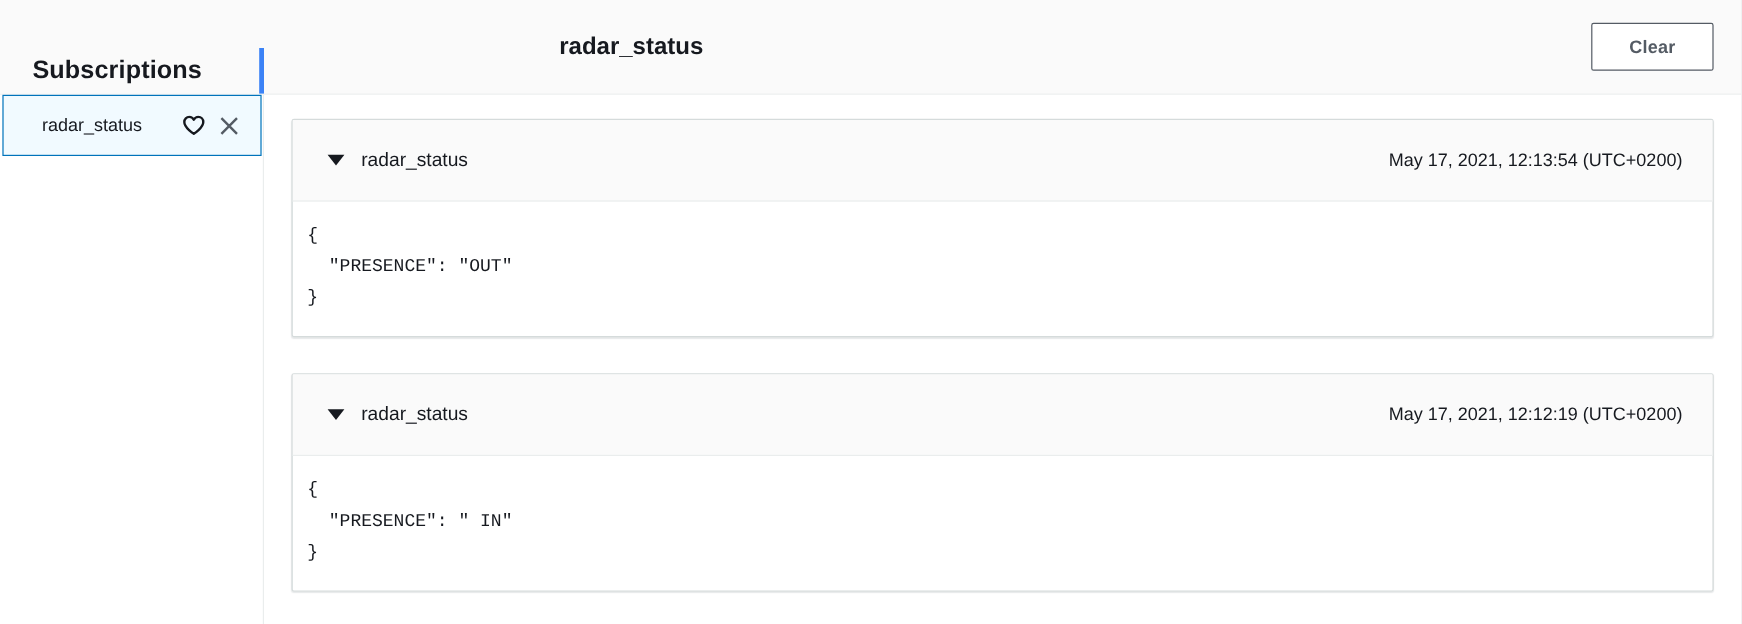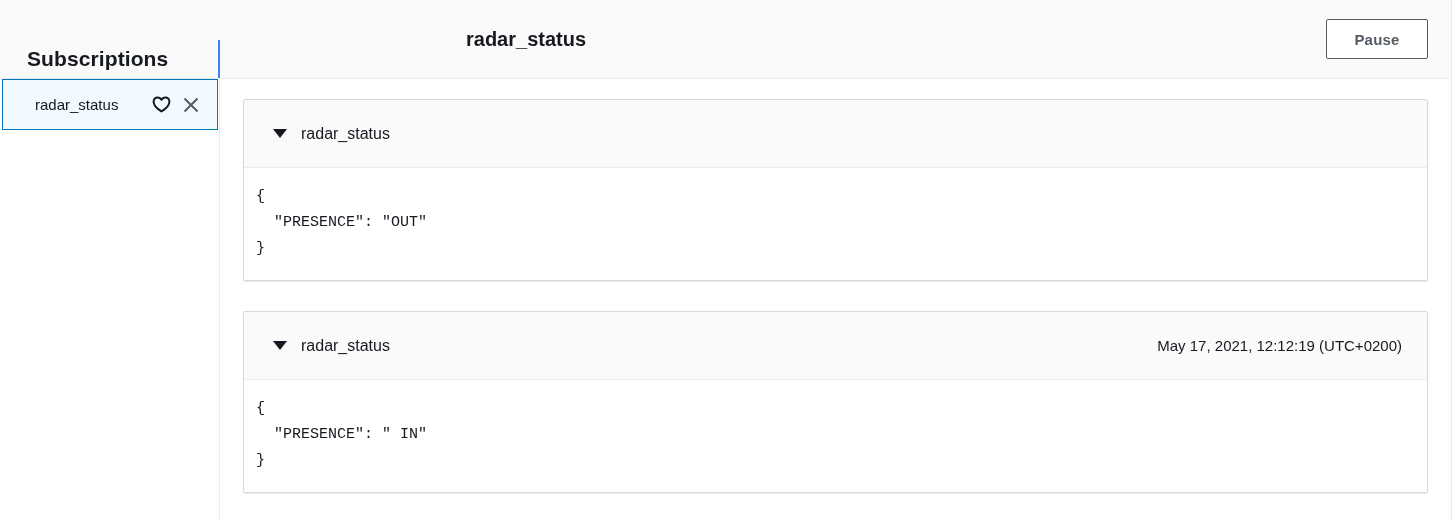--- a/index.html
+++ b/index.html
@@ -30,21 +30,21 @@
     display: flex;
     height: 78px;
     background: #fafafa;
     border-bottom: 1px solid #eaeded;
     flex: 0 0 auto;
   }
 
   .header-sidebar {
     width: 220px;
     box-sizing: border-box;
-    border-right: 2px solid #3b82f6;
+    border-right: 4px solid #3b82f6;
     display: flex;
     align-items: center;
     background: #fafafa;
     margin-top: 40px;
   }
 
   .sidebar-title {
     font-size: 21px;
     font-weight: bold;
     color: #16191f;
@@ -212,21 +212,21 @@
   <div class="header-band">
 
     <div class="header-sidebar">
       <div class="sidebar-title">Subscriptions</div>
     </div>
 
     <div class="header-main">
       <div class="page-title">radar_status</div>
 
       <div class="btn-group">
-        <button class="btn">Pause</button>
+        <button class="btn">Clear</button>
       </div>
     </div>
   </div>
 
   <div class="body-row">
 
     <div class="sidebar">
       <div class="sub-item selected">
         <span class="sub-item-label">radar_status</span>
 
@@ -245,20 +245,21 @@
     </div>
 
     <div class="main">
 
       <div class="msg-card">
         <div class="msg-head">
           <div class="msg-head-left">
             <span class="caret"></span>
             <span class="msg-topic">radar_status</span>
           </div>
+          <div class="msg-time">May 17, 2021, 12:13:54 (UTC+0200)</div>
         </div>
         <div class="msg-body">{
   "PRESENCE": "OUT"
 }</div>
       </div>
 
       <div class="msg-card">
         <div class="msg-head">
           <div class="msg-head-left">
             <span class="caret"></span>

